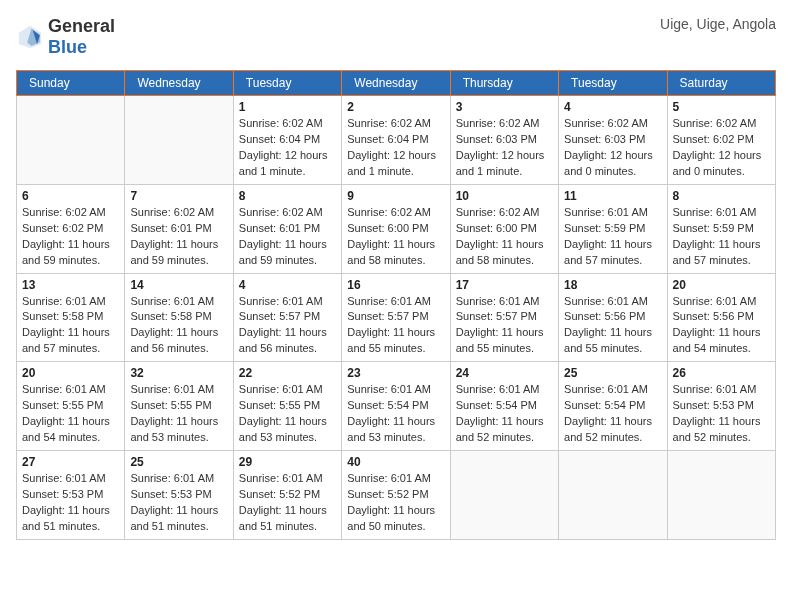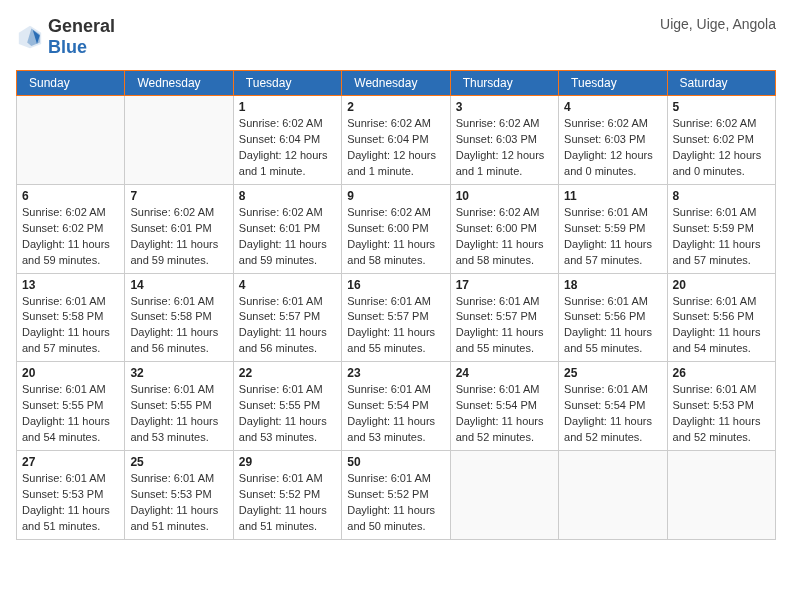--- a/index.html
+++ b/index.html
@@ -242,21 +242,21 @@
         </td>
         <td>
           <div class="day-number">25</div>
           <div class="day-info">Sunrise: 6:01 AM<br>Sunset: 5:53 PM<br>Daylight: 11 hours<br>and 51 minutes.</div>
         </td>
         <td>
           <div class="day-number">29</div>
           <div class="day-info">Sunrise: 6:01 AM<br>Sunset: 5:52 PM<br>Daylight: 11 hours<br>and 51 minutes.</div>
         </td>
         <td>
-          <div class="day-number">50</div>
+          <div class="day-number">40</div>
           <div class="day-info">Sunrise: 6:01 AM<br>Sunset: 5:52 PM<br>Daylight: 11 hours<br>and 50 minutes.</div>
         </td>
         <td class="empty"></td>
         <td class="empty"></td>
         <td class="empty"></td>
       </tr>
     </tbody>
 </table>
 
 </body></html>

